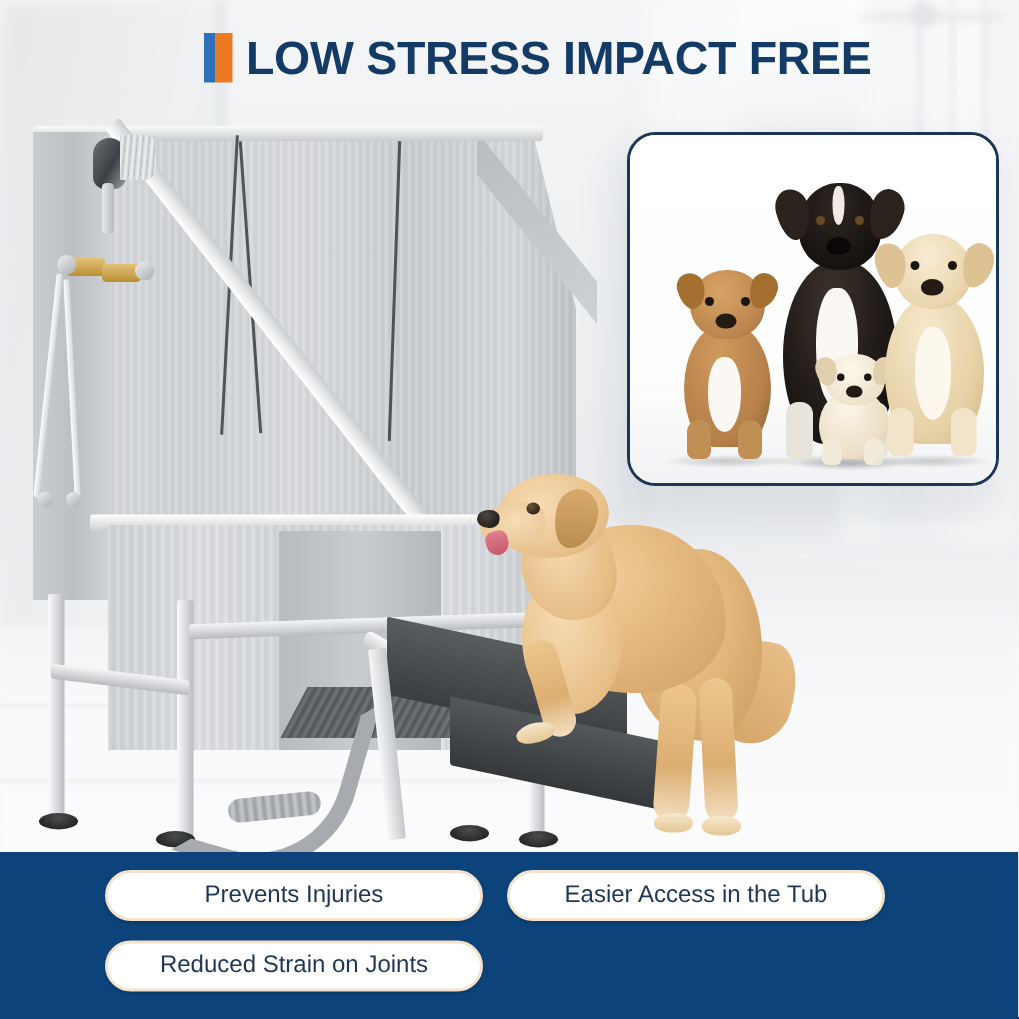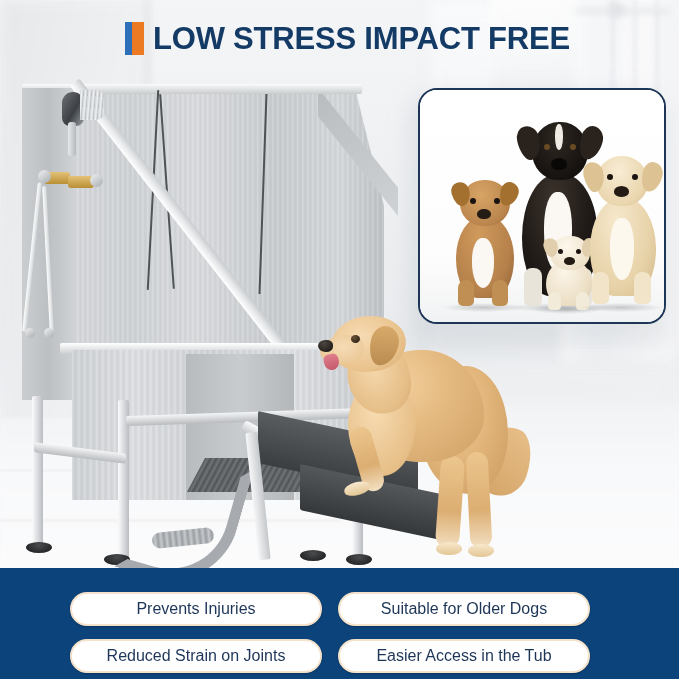--- a/index.html
+++ b/index.html
@@ -309,21 +309,21 @@
   }
   .dog-tail {
     position: absolute; left: 158px; top: 120px; width: 54px; height: 70px;
     background: linear-gradient(200deg, #e8c08a, #d3a366);
     border-radius: 60% 40% 50% 50% / 40% 60% 40% 60%;
     transform: rotate(18deg);
   }
 
   
   .headline-row {
-    position: absolute; left: 125px; top: 22px;
+    position: absolute; left: 136px; top: 22px;
     display: flex; align-items: center; gap: 9px;
   }
   .accent-mark {
     width: 19px; height: 33px;
     background: linear-gradient(90deg, #2d6fb8 0%, #2d6fb8 38%, #ec7a23 38%, #ec7a23 100%);
     flex: none;
   }
   .headline-text {
     font-size: 31px;
     font-weight: bold;
@@ -390,21 +390,21 @@
     display: block;
     font-size: 23px; color: #2c3e56; letter-spacing: -0.1px; margin-top: 2px;
   }
 
   
   .banner {
     position: absolute; left: 0; top: 568px; width: 679px; height: 111px;
     background: #0c437a;
   }
   .pill-grid {
-    position: absolute; left: 70px; top: 24px;
+    position: absolute; left: 70px; top: 12px;
     display: grid;
     grid-template-columns: 252px 252px;
     grid-template-rows: 34px 34px;
     column-gap: 16px; row-gap: 13px;
   }
   .pill {
     background: #ffffff;
     border: 2px solid #f4e2cc;
     border-radius: 18px;
     display: flex; align-items: center; justify-content: center;
@@ -571,19 +571,18 @@
       <div class="idog-leg" style="left:52px;top:120px;width:17px;height:32px;background:#f2e4c8"></div>
     </div>
   </div>
 
   <div class="caption">
   </div>
 
   <div class="banner">
     <div class="pill-grid">
       <div class="pill">Prevents Injuries</div>
-      <div class="pill">Suitable for Older Dogs</div>
+      <div class="pill">Easier Access in the Tub</div>
       <div class="pill">Reduced Strain on Joints</div>
-      <div class="pill">Easier Access in the Tub</div>
     </div>
   </div>
 
 </div>
 
 </body></html>

